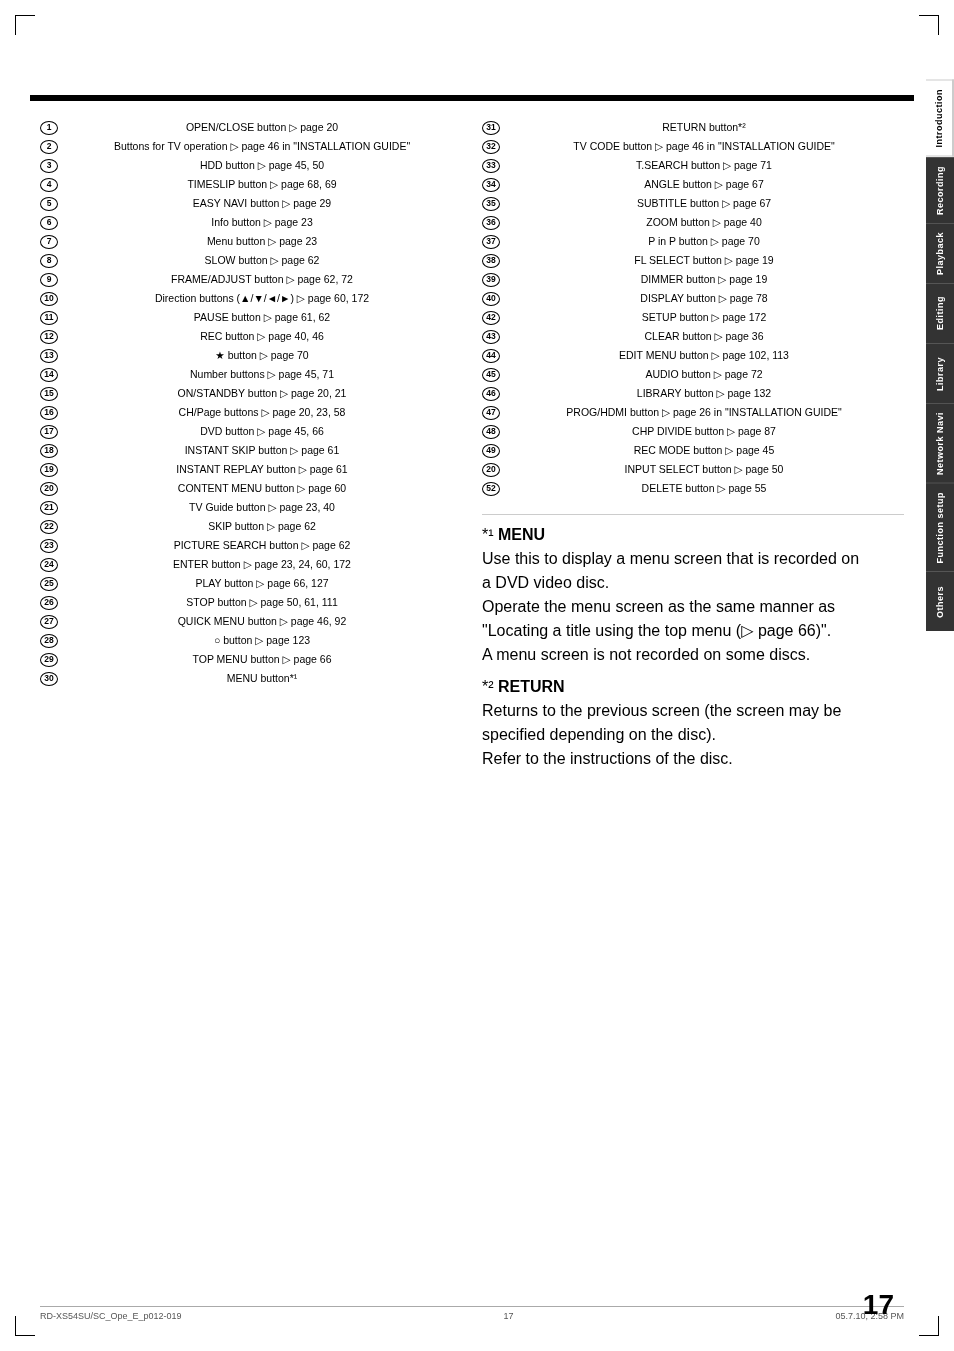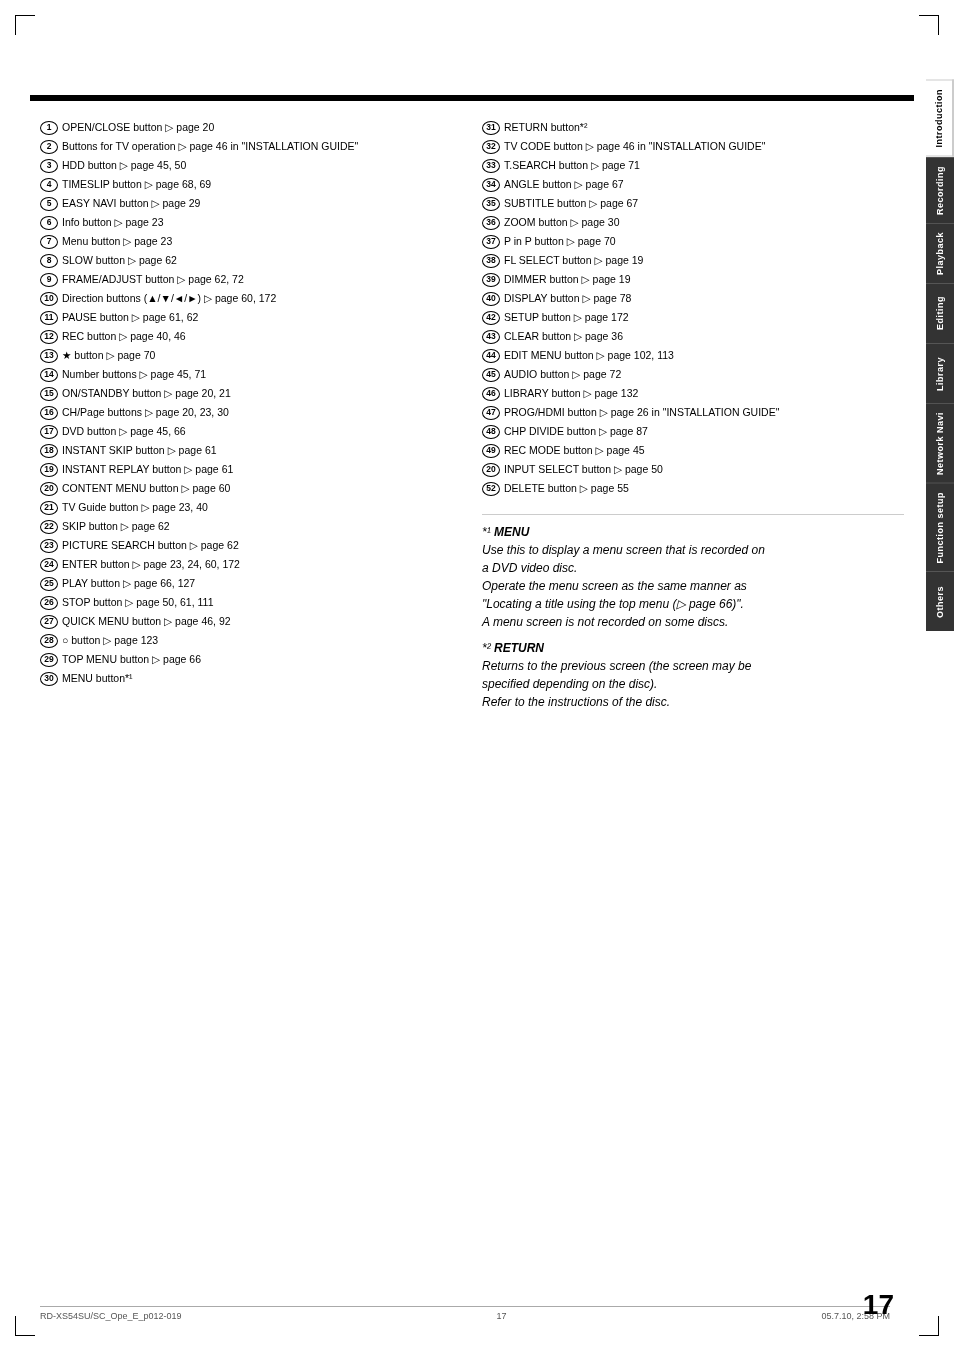--- a/index.html
+++ b/index.html
@@ -118,44 +118,44 @@
       border: 1px solid #000;
       border-radius: 50%;
       font-size: 8.5px;
       font-weight: bold;
       margin-right: 4px;
       flex-shrink: 0;
       margin-top: 1px;
     }
     .item-text {
       flex: 1;
+      text-align: center;
     }
 
     
     .footer-notes {
       margin-top: 18px;
       border-top: 1px solid #ccc;
       padding-top: 8px;
     }
     .footnote {
       margin-bottom: 8px;
-      font-size: 12px;
+      font-size: 16px;
       line-height: 1.5;
-      font-style: italic;
     }
     .footnote-title {
       font-weight: bold;
     }
 
     
     .bottom-bar {
       position: absolute;
       bottom: 30px;
       left: 40px;
-      right: 64px;
+      right: 50px;
       display: flex;
       justify-content: space-between;
       align-items: center;
       border-top: 1px solid #aaa;
       padding-top: 4px;
       font-size: 9px;
       color: #555;
     }
 
     
@@ -251,21 +251,21 @@
           <li>
               <span class="item-number">14</span>
               <span class="item-text">Number buttons ▷ page 45, 71</span>
             </li>
           <li>
               <span class="item-number">15</span>
               <span class="item-text">ON/STANDBY button ▷ page 20, 21</span>
             </li>
           <li>
               <span class="item-number">16</span>
-              <span class="item-text">CH/Page buttons ▷ page 20, 23, 30</span>
+              <span class="item-text">CH/Page buttons ▷ page 20, 23, 58</span>
             </li>
           <li>
               <span class="item-number">17</span>
               <span class="item-text">DVD button ▷ page 45, 66</span>
             </li>
           <li>
               <span class="item-number">18</span>
               <span class="item-text">INSTANT SKIP button ▷ page 61</span>
             </li>
           <li>
@@ -336,21 +336,21 @@
           <li>
               <span class="item-number">34</span>
               <span class="item-text">ANGLE button ▷ page 67</span>
             </li>
           <li>
               <span class="item-number">35</span>
               <span class="item-text">SUBTITLE button ▷ page 67</span>
             </li>
           <li>
               <span class="item-number">36</span>
-              <span class="item-text">ZOOM button ▷ page 30</span>
+              <span class="item-text">ZOOM button ▷ page 40</span>
             </li>
           <li>
               <span class="item-number">37</span>
               <span class="item-text">P in P button ▷ page 70</span>
             </li>
           <li>
               <span class="item-number">38</span>
               <span class="item-text">FL SELECT button ▷ page 19</span>
             </li>
           <li>

